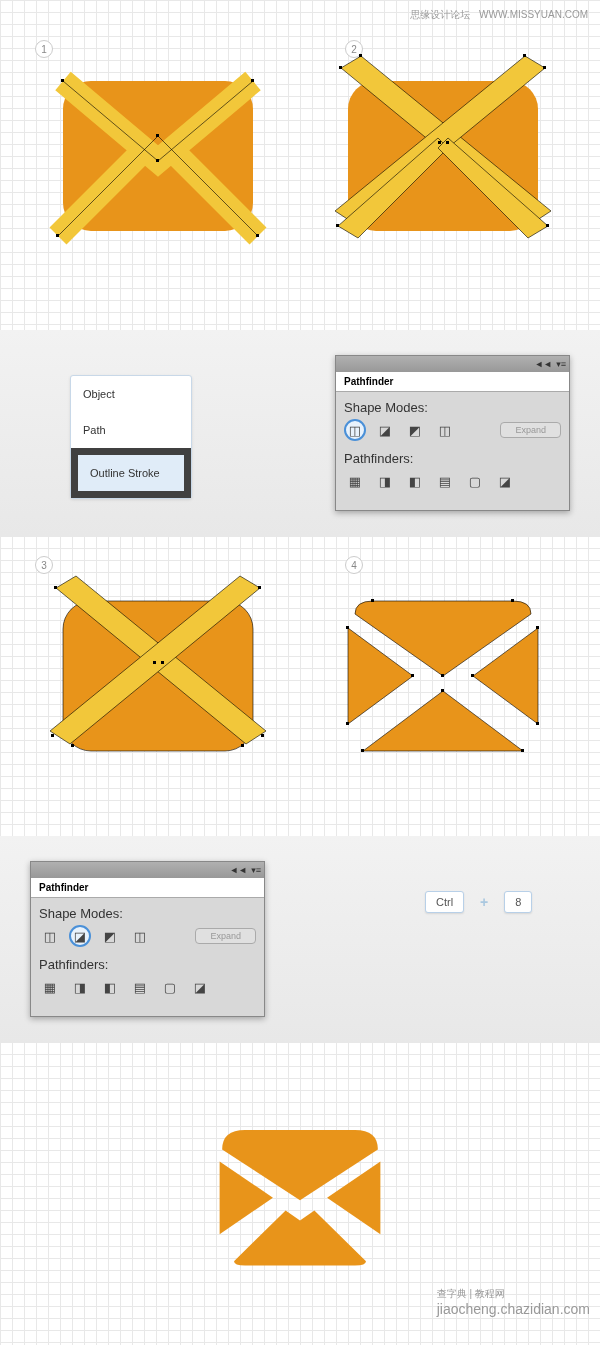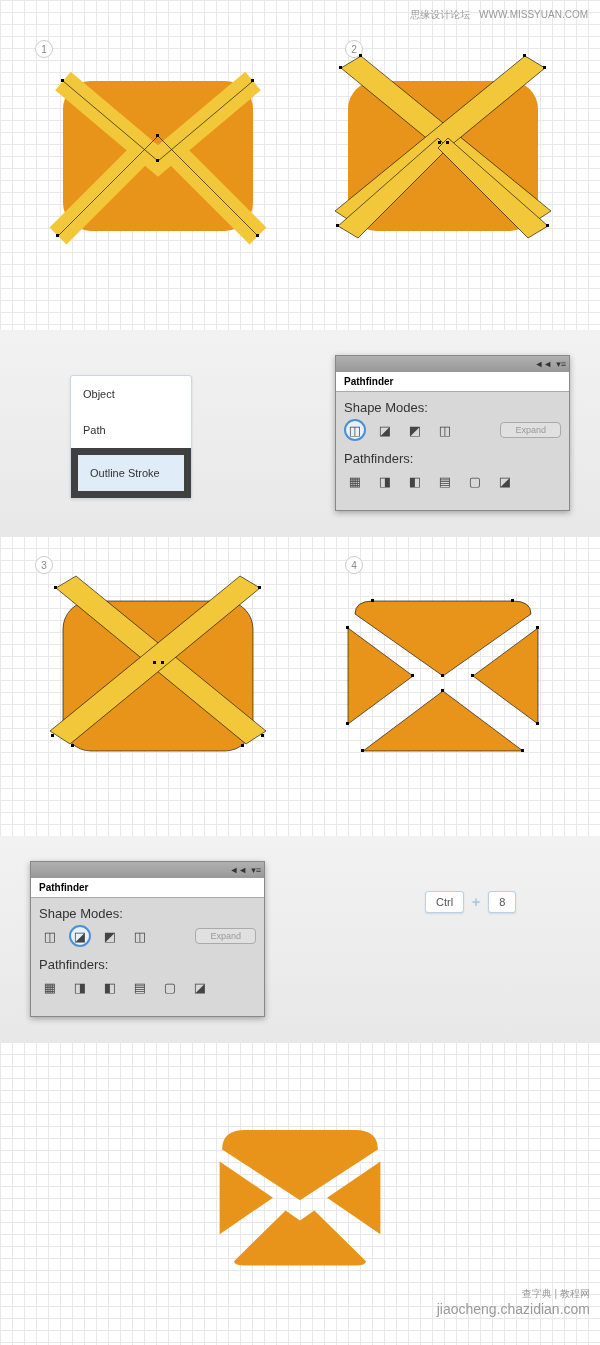--- a/index.html
+++ b/index.html
@@ -19,26 +19,26 @@
 .pf-header{background:linear-gradient(#b0b0b0,#989898);padding:3px;display:flex;justify-content:flex-end;gap:4px}
 .pf-header span{font-size:9px;color:#333;cursor:pointer}
 .pf-tab{background:#ffffff;padding:4px 8px;font-size:10px;font-weight:bold;display:inline-block;border-bottom:1px solid #aaa;width:100%}
 .pf-body{padding:8px}
 .pf-label{font-size:13px;color:#333;margin-bottom:4px}
 .pf-icons{display:flex;gap:8px;align-items:center;margin-bottom:10px}
 .pf-icon{width:22px;height:22px;display:flex;align-items:center;justify-content:center;cursor:pointer;font-size:13px;color:#444}
 .pf-icon.active{border:2px solid #4a90d8;border-radius:50%;background:#e8f2fc}
 .expand-btn{border:1px solid #aaa;background:#e0e0e0;padding:2px 14px;font-size:9px;color:#999;border-radius:4px;margin-left:auto}
 .section3{height:300px;padding-top:20px}
-.key-combo{display:flex;align-items:center;gap:8px;margin-left:100px;margin-top:30px}
+.key-combo{display:flex;align-items:center;gap:16px;margin-left:100px;margin-top:30px}
 .key{background:#fff;border:1px solid #b8d0e8;border-radius:3px;padding:4px 10px;font-size:11px;color:#555;box-shadow:0 1px 2px rgba(0,0,0,0.1)}
 .plus{color:#aac8e0;font-size:14px;font-weight:bold}
 .section-final{height:320px;display:flex;align-items:center;justify-content:center}
 .toolbar{background:linear-gradient(#f0f0f0,#ddd);border-top:1px solid #ccc;height:40px;display:flex;align-items:center;padding:0 10px;gap:10px;font-size:10px}
-.footer-wm{position:absolute;bottom:45px;right:10px;font-size:10px;color:#999;text-align:right}
+.footer-wm{position:absolute;bottom:45px;right:10px;font-size:10px;color:#999;}
 </style>
 </head>
 <body>
 
 <div class="grid-bg section1">
   <div class="watermark">
     <span>思缘设计论坛</span>
     <span style="margin-left:6px">WWW.MISSYUAN.COM</span>
   </div>
   <div class="step-num" style="top:40px;left:35px">1</div>

